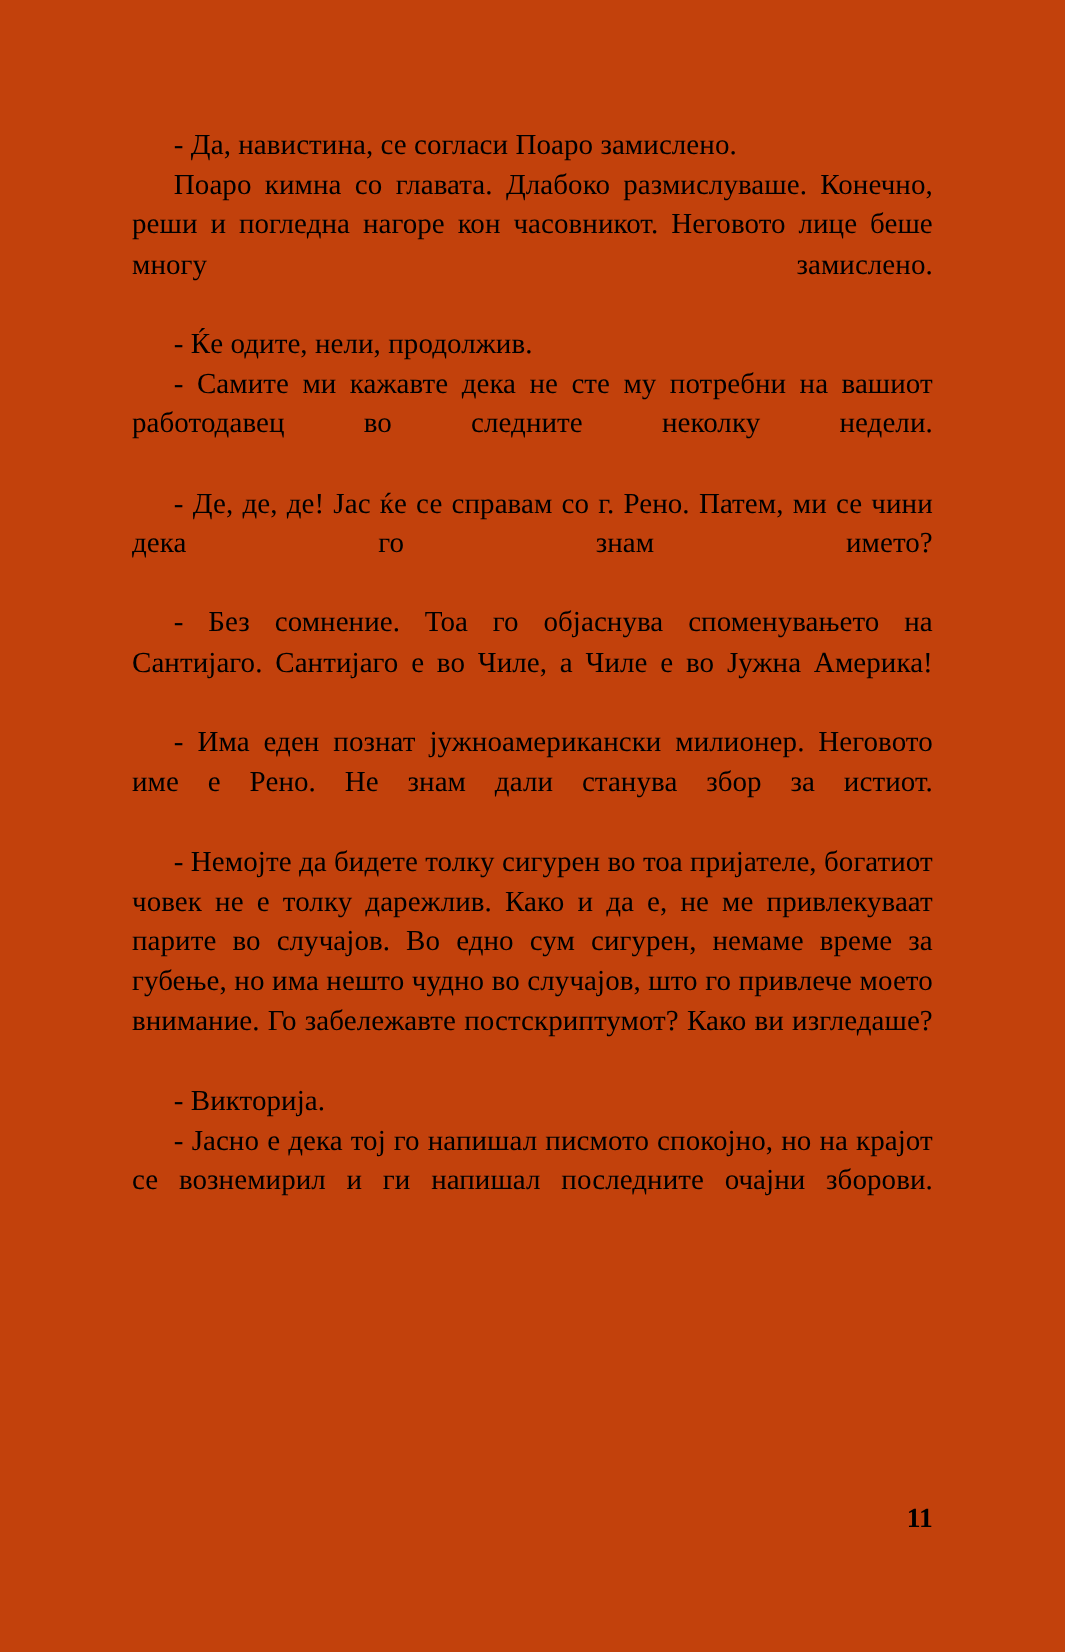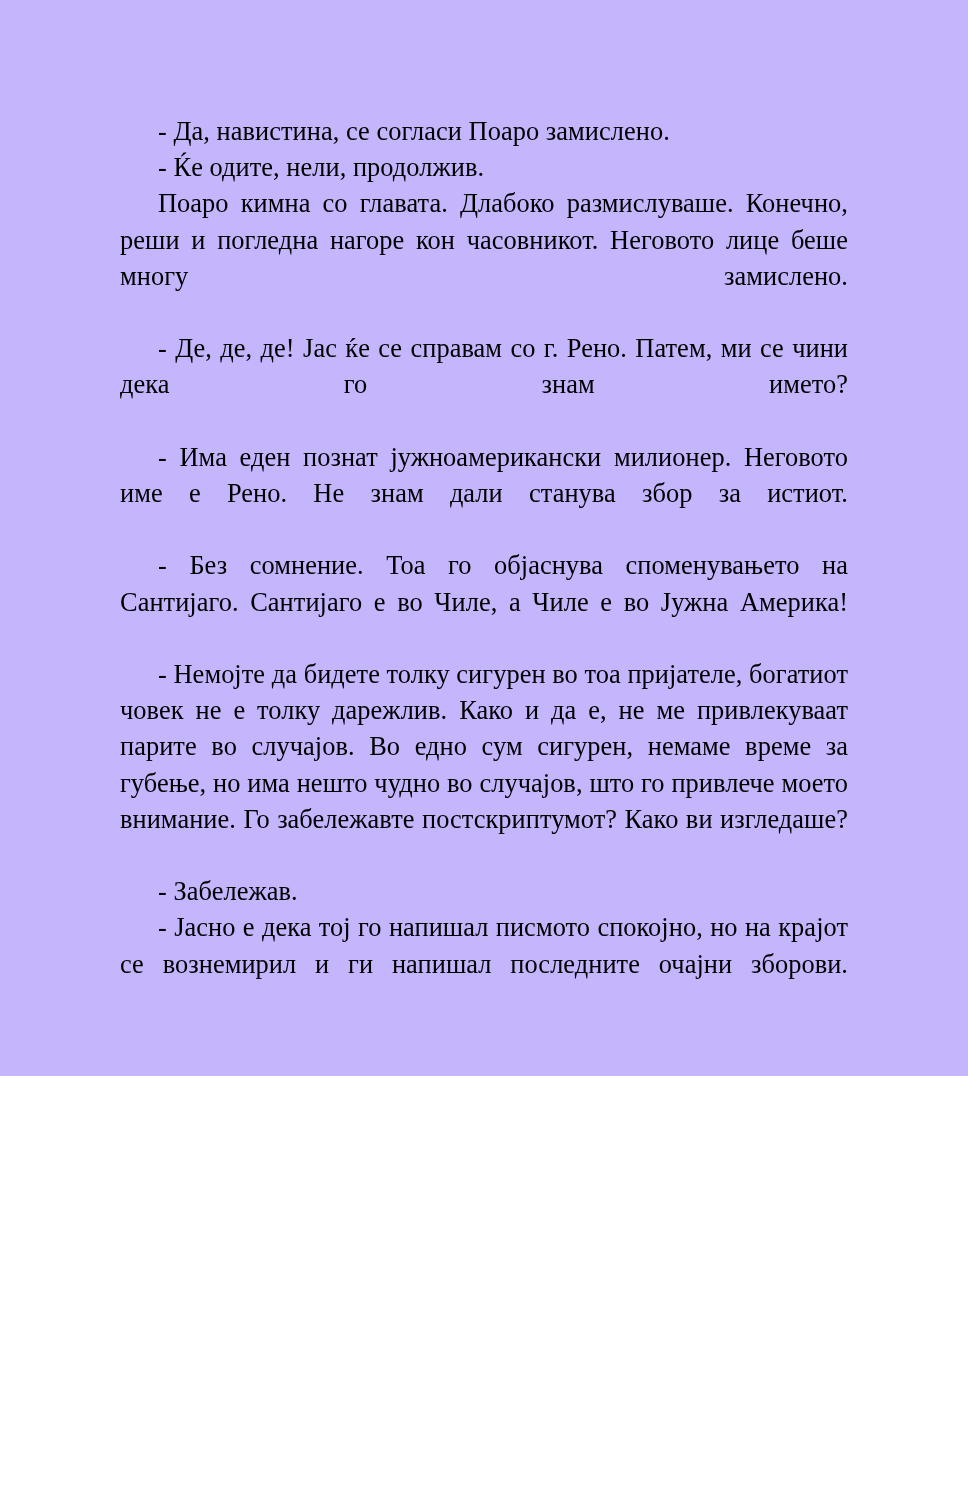--- a/index.html
+++ b/index.html
@@ -4,23 +4,23 @@
 <title>Page 11</title>
 <style>
   html, body {
     margin: 0;
     padding: 0;
     background: #ffffff;
   }
   .page {
     position: relative;
     width: 968px;
-    height: 1076px;
+    height: 1502px;
     margin: 0 auto;
-    background: #c4b5fd;
+    background: #c2410c;
     overflow: hidden;
     font-family: "Liberation Serif", "DejaVu Serif", serif;
     color: #000000;
   }
   .text-column {
     position: absolute;
     left: 120px;
     top: 113px;
     width: 728px;
   }
@@ -57,26 +57,27 @@
   }
 </style>
 </head>
 <body>
 
 <div class="page">
 
   <div class="text-column">
 
     <p class="para short">- Да, навистина, се согласи Поаро замислено.</p>
+    <p class="para">Поаро кимна со главата. Длабоко размислуваше. Конечно, реши и погледна нагоре кон часовникот. Неговото лице беше многу замислено.</p>
     <p class="para short">- Ќе одите, нели, продолжив.</p>
-    <p class="para">Поаро кимна со главата. Длабоко размислуваше. Конечно, реши и погледна нагоре кон часовникот. Неговото лице беше многу замислено.</p>
+    <p class="para">- Самите ми кажавте дека не сте му потребни на вашиот работодавец во следните неколку недели.</p>
     <p class="para">- Де, де, де! Јас ќе се справам со г. Рено. Патем, ми се чини дека го знам името?</p>
+    <p class="para">- Без сомнение. Тоа го објаснува споменувањето на Сантијаго. Сантијаго е во Чиле, а Чиле е во Јужна Америка!</p>
     <p class="para">- Има еден познат јужноамерикански милионер. Неговото име е Рено. Не знам дали станува збор за истиот.</p>
-    <p class="para">- Без сомнение. Тоа го објаснува споменувањето на Сантијаго. Сантијаго е во Чиле, а Чиле е во Јужна Америка!</p>
     <p class="para">- Немојте да бидете толку сигурен во тоа пријателе, богатиот човек не е толку дарежлив. Како и да е, не ме привлекуваат парите во случајов. Во едно сум сигурен, немаме време за губење, но има нешто чудно во случајов, што го привлече моето внимание. Го забележавте постскриптумот? Како ви изгледаше?</p>
-    <p class="para short">- Забележав.</p>
+    <p class="para short">- Викторија.</p>
     <p class="para">- Јасно е дека тој го напишал писмото спокојно, но на крајот се вознемирил и ги напишал последните очајни зборови.</p>
 
   </div>
 
   <div class="page-number">11</div>
 
 </div>
 
 </body></html>

